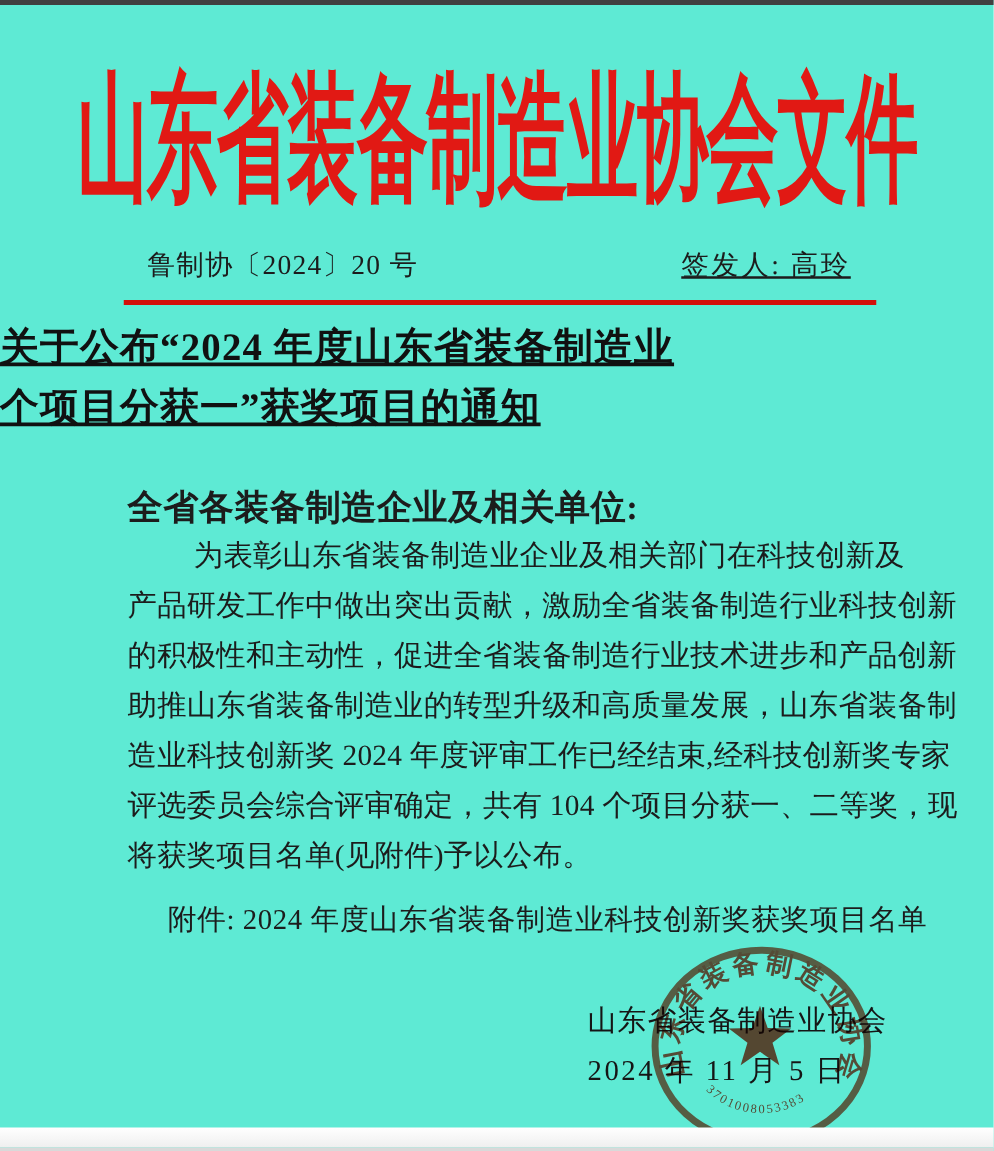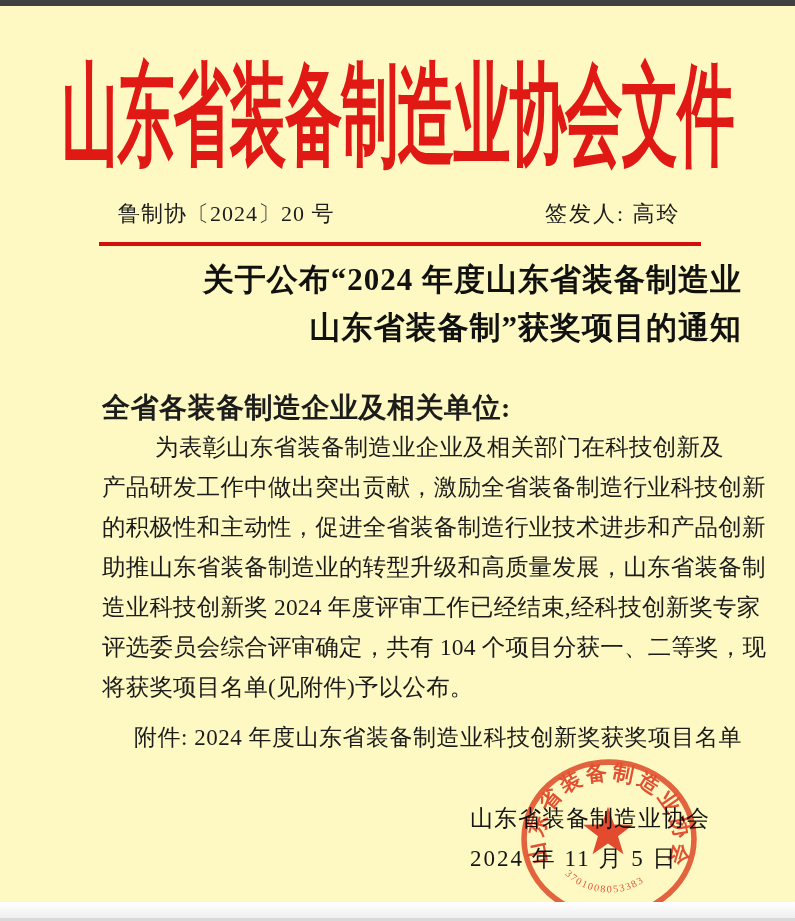--- a/index.html
+++ b/index.html
@@ -2,44 +2,44 @@
 <html><head>
 <meta charset="utf-8">
 <style>
   html,body{margin:0;padding:0;}
   body{
     width:795px;height:921px;position:relative;overflow:hidden;
     background:#ffffff;
     font-family:"Liberation Serif","DejaVu Serif",serif;
     color:#1c1c1c;
   }
-  .page{position:absolute;inset:0;background:#fef9c3;border-top:6px solid #404040;}
+  .page{position:absolute;inset:0;background:#5eead4;border-top:4px solid #404040;}
   
   .masthead{
     position:absolute;top:30px;left:0;width:795px;height:160px;
     text-align:center;
   }
   .masthead .big{
     display:inline-block;
     font-size:57px;font-weight:900;letter-spacing:-1px;
     color:#e11914;line-height:160px;
     transform:scaleY(1.95);transform-origin:center center;
     white-space:nowrap;
   }
   
   .docnum-row{position:absolute;top:193px;left:0;width:790px;height:32px;font-size:22px;padding-left:40px;}
   .docnum{position:absolute;left:118px;top:0;letter-spacing:1px;}
-  .issuer{position:absolute;left:545px;top:0;letter-spacing:2px;}
+  .issuer{position:absolute;left:545px;top:0;letter-spacing:2px;text-decoration:underline;}
   
   .red-rule{position:absolute;top:236px;left:99px;width:602px;height:4px;background:#d20f0a;}
   
   .doc-title{
     position:absolute;top:250px;left:0;width:742px;
-    text-align:right;font-weight:bold;font-size:31px;line-height:48px;
-    color:#111;letter-spacing:1px;
+    text-align:left;font-weight:bold;font-size:31px;line-height:48px;
+    color:#111;letter-spacing:1px;text-decoration:underline;
   }
   
   .salutation{position:absolute;top:383px;left:102px;width:606px;font-size:28px;letter-spacing:.5px;font-weight:bold;}
   .body-lines{position:absolute;top:421px;left:102px;width:601px;font-size:23.5px;}
   .bline{height:40px;line-height:40px;text-align:justify;text-align-last:justify;letter-spacing:.2px;white-space:nowrap;}
   .bline.first{padding-left:53px;}
   .bline.last{text-align-last:left;}
   .attachment{position:absolute;top:716px;left:102px;width:640px;font-size:23px;letter-spacing:.5px;text-align:right;}
   
   .sig-org{position:absolute;top:797px;left:470px;width:240px;text-align:center;font-size:23px;letter-spacing:1px;color:#151515;}
@@ -73,21 +73,21 @@
 
   <div class="docnum-row">
     <span class="docnum">鲁制协〔2024〕20 号</span>
     <span class="issuer">签发人: 高玲</span>
   </div>
 
   <div class="red-rule"></div>
 
   <div class="doc-title">
     <div>关于公布“2024 年度山东省装备制造业</div>
-    <div>山东省装备制”获奖项目的通知</div>
+    <div>个项目分获一”获奖项目的通知</div>
   </div>
 
   <div class="salutation">全省各装备制造企业及相关单位:</div>
 
   <div class="body-lines">
     <div class="bline first">为表彰山东省装备制造业企业及相关部门在科技创新及</div>
     <div class="bline">产品研发工作中做出突出贡献，激励全省装备制造行业科技创新</div>
     <div class="bline">的积极性和主动性，促进全省装备制造行业技术进步和产品创新</div>
     <div class="bline">助推山东省装备制造业的转型升级和高质量发展，山东省装备制</div>
     <div class="bline">造业科技创新奖 2024 年度评审工作已经结束,经科技创新奖专家</div>

